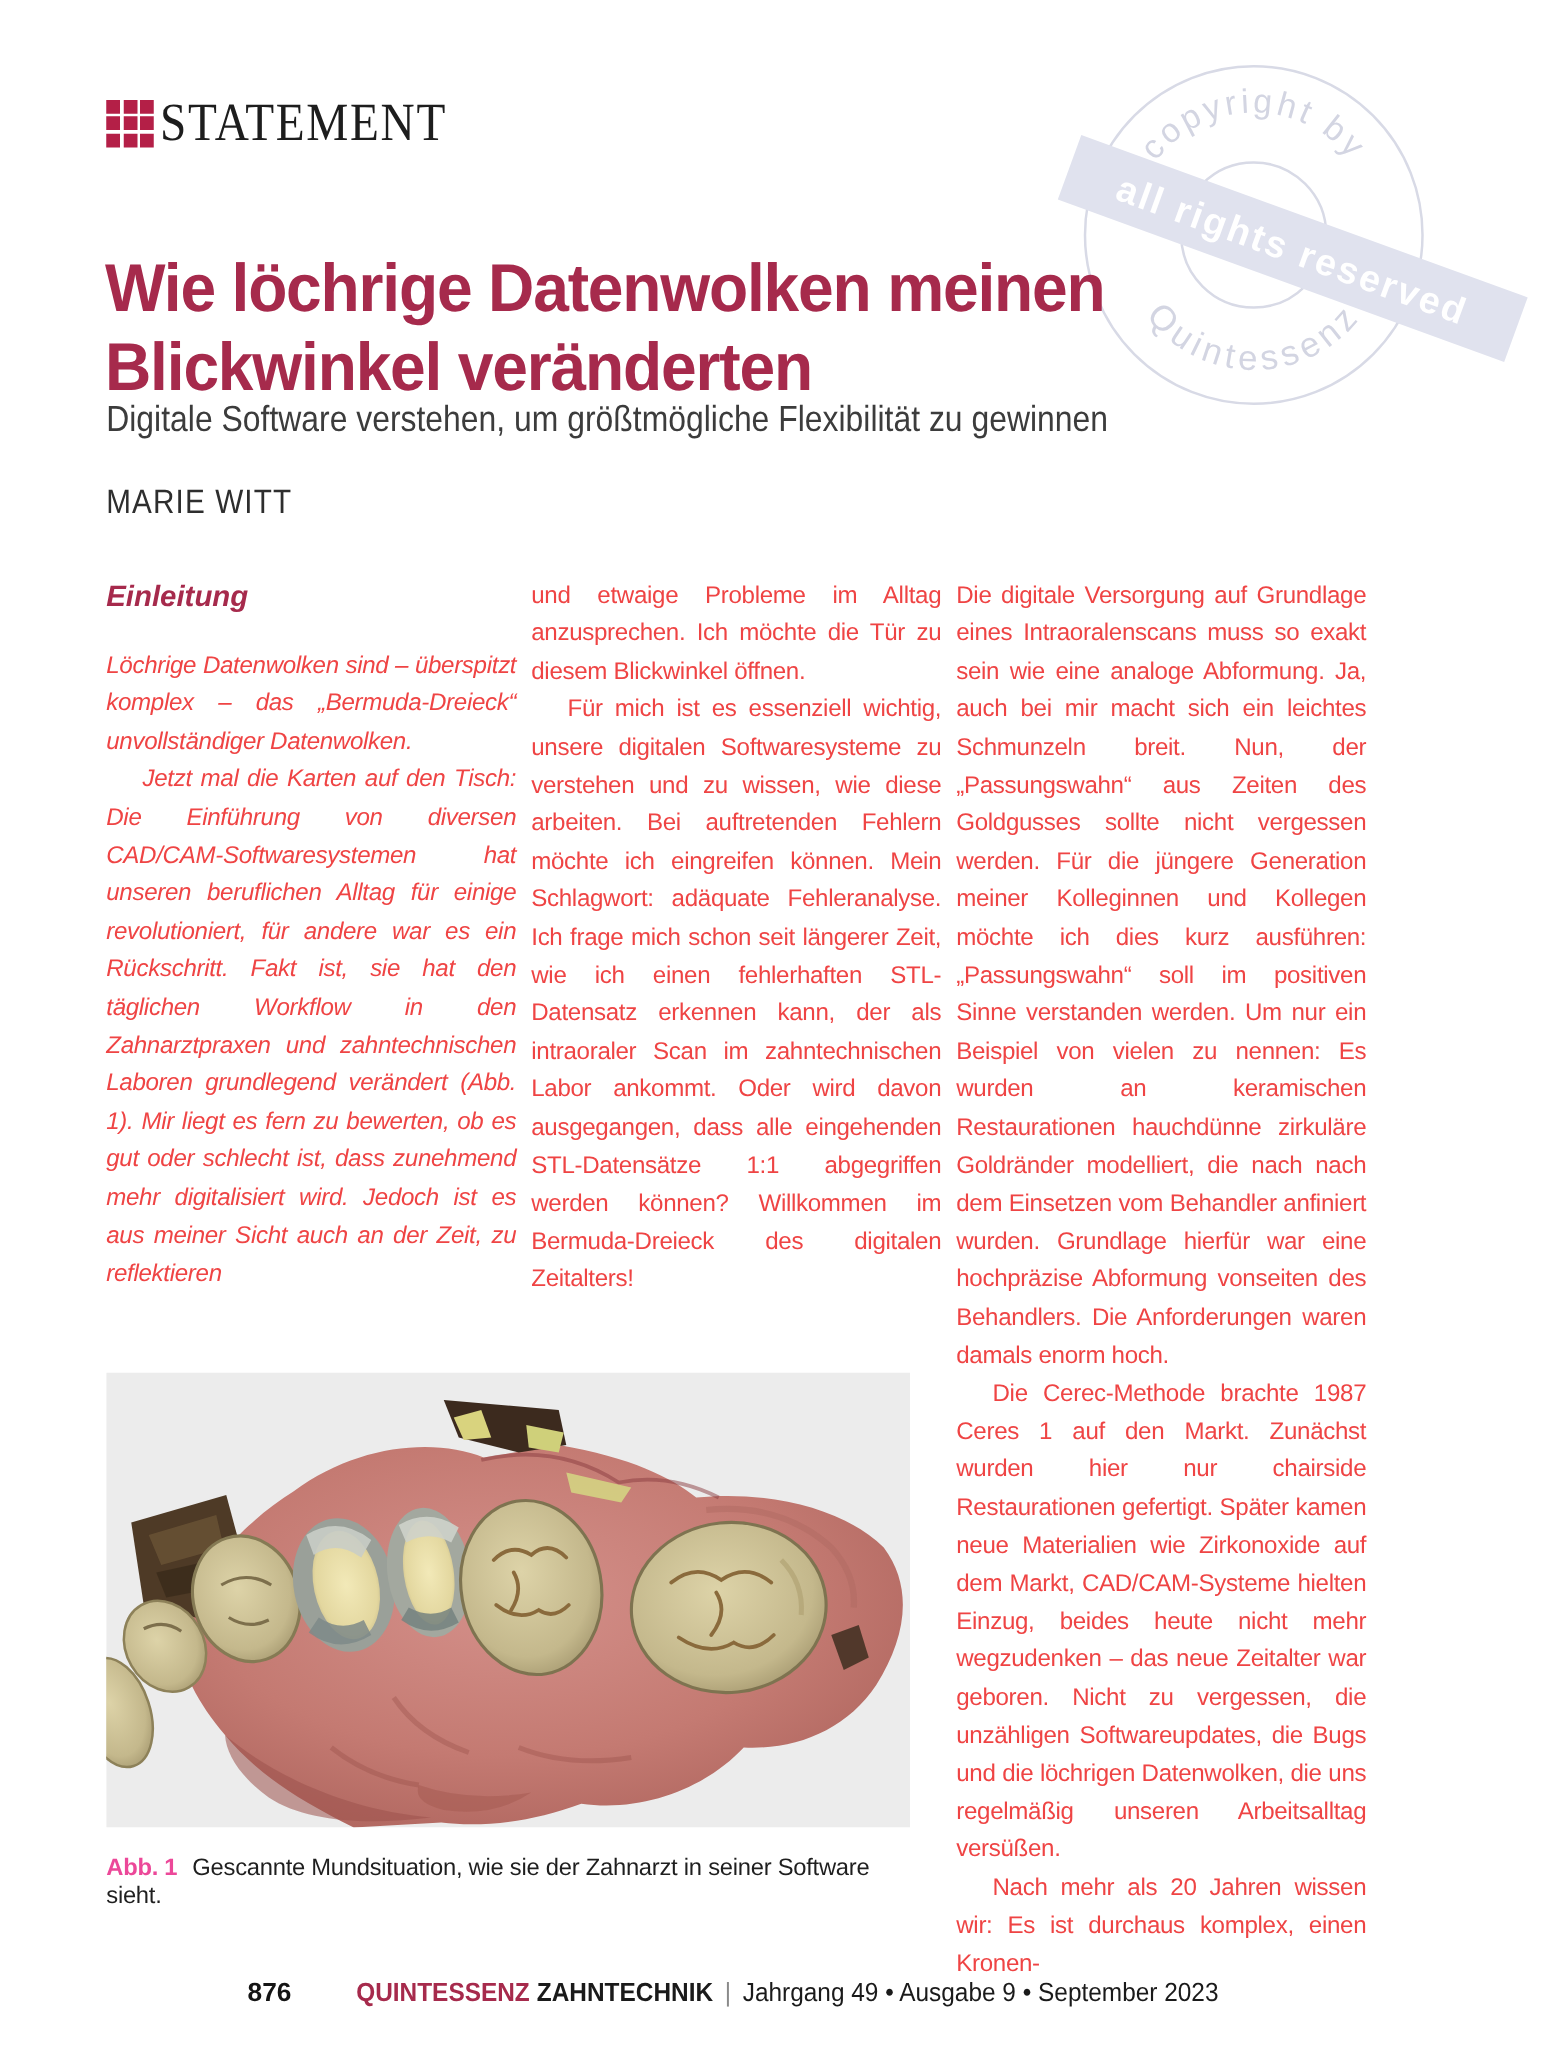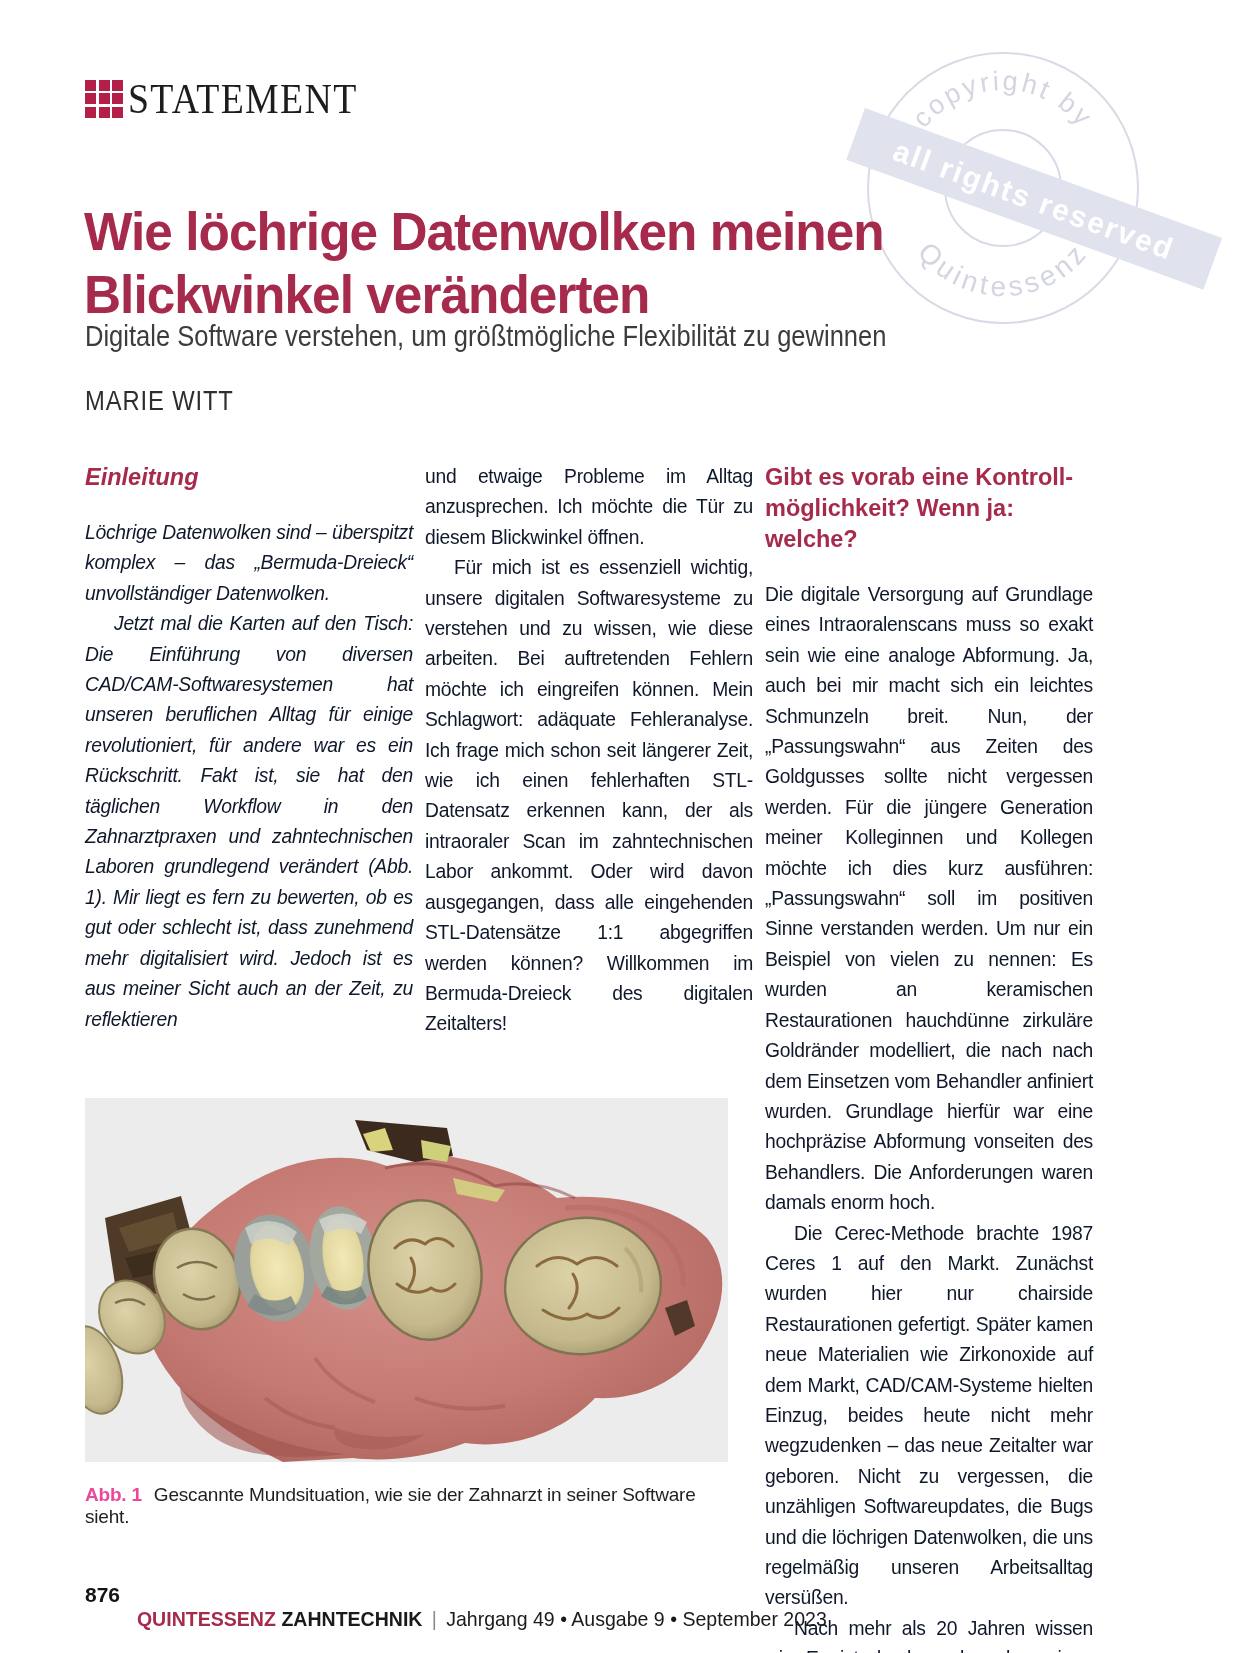--- a/index.html
+++ b/index.html
@@ -29,34 +29,34 @@
     transform:scaleX(.88);transform-origin:left top;white-space:nowrap;}
   .author{position:absolute;left:85px;top:386px;z-index:1;
     font-size:27px;color:#2e2e2e;letter-spacing:1px;
     transform:scaleX(.88);transform-origin:left top;}
 
   
   .col{position:absolute;top:462px;width:328px;z-index:1;}
   .col1{left:85px;font-style:italic;}  .col2{left:425px;}  .col3{left:765px;}
   .col-heading{font-size:23.5px;line-height:31px;font-weight:700;color:#a62a4c;margin:0 0 25px 0;}
   .body-text{font-size:19.3px;line-height:30.4px;text-align:justify;
-    letter-spacing:-.25px;color:#0f172a;hyphens:auto;-webkit-hyphens:auto;}
+    letter-spacing:-.25px;color:#ef4444;hyphens:auto;-webkit-hyphens:auto;}
   .body-text p{margin:0;}
   .body-text p.indent{text-indent:29px;}
 
   
   .figure{position:absolute;left:85px;top:1098px;width:643px;height:364px;z-index:1;}
   .figure svg{display:block;}
   .caption{position:absolute;left:85px;top:1484px;width:643px;z-index:1;
     font-size:19px;color:#1f1f1f;letter-spacing:-.2px;}
   .caption .cap-label{font-weight:700;color:#ec4899;margin-right:12px;}
 
   
   .footer{position:absolute;left:85px;top:1583px;width:1003px;z-index:1;
-    display:flex;justify-content:center;align-items:baseline;flex-direction:column;}
+    display:flex;justify-content:center;align-items:baseline;}
   .page-number{font-size:21px;font-weight:700;color:#141414;}
   .footer-right{font-size:21px;color:#1a1a1a;white-space:nowrap;
     transform:scaleX(.93);transform-origin:right center;}
   .journal-name{font-weight:700;color:#a62a4c;}
   .journal-suffix{font-weight:700;color:#1a1a1a;margin-left:6px;}
   .footer-sep{color:#8a8a8a;font-weight:300;margin:0 10px;}
 </style>
 </head>
 <body>
 
@@ -107,21 +107,20 @@
 </div>
 
 <div class="col col2">
   <div class="body-text">
     <p>und etwaige Probleme im Alltag anzusprechen. Ich möchte die Tür zu diesem Blickwinkel öffnen.</p>
     <p class="indent">Für mich ist es essenziell wichtig, unsere digitalen Softwaresysteme zu verstehen und zu wissen, wie diese arbeiten. Bei auftretenden Fehlern möchte ich eingreifen können. Mein Schlagwort: adäquate Fehleranalyse. Ich frage mich schon seit längerer Zeit, wie ich einen fehlerhaften STL-Datensatz erkennen kann, der als intraoraler Scan im zahntechnischen Labor ankommt. Oder wird davon ausgegangen, dass alle eingehenden STL-Datensätze 1:1 abgegriffen werden können? Willkommen im Bermuda-Dreieck des digitalen Zeitalters!</p>
   </div>
 </div>
 
 <div class="col col3">
-  <h3 class="col-heading"><span>Gibt es vorab eine Kontroll-</span><br><span>möglichkeit? Wenn ja: welche?</span></h3>
   <div class="body-text">
     <p>Die digitale Versorgung auf Grundlage eines Intraoralenscans muss so exakt sein wie eine analoge Abformung. Ja, auch bei mir macht sich ein leichtes Schmunzeln breit. Nun, der „Passungswahn“ aus Zeiten des Goldgusses sollte nicht vergessen werden. Für die jüngere Generation meiner Kolleginnen und Kollegen möchte ich dies kurz ausführen: „Passungswahn“ soll im positiven Sinne verstanden werden. Um nur ein Beispiel von vielen zu nennen: Es wurden an keramischen Restaurationen hauchdünne zirkuläre Goldränder modelliert, die nach nach dem Einsetzen vom Behandler anfiniert wurden. Grundlage hierfür war eine hochpräzise Abformung vonseiten des Behandlers. Die Anforderungen waren damals enorm hoch.</p>
     <p class="indent">Die Cerec-Methode brachte 1987 Ceres 1 auf den Markt. Zunächst wurden hier nur chairside Restaurationen gefertigt. Später kamen neue Materialien wie Zirkonoxide auf dem Markt, CAD/CAM-Systeme hielten Einzug, beides heute nicht mehr wegzudenken – das neue Zeitalter war geboren. Nicht zu vergessen, die unzähligen Softwareupdates, die Bugs und die löchrigen Datenwolken, die uns regelmäßig unseren Arbeitsalltag versüßen.</p>
     <p class="indent">Nach mehr als 20 Jahren wissen wir: Es ist durchaus komplex, einen Kronen-</p>
   </div>
 </div>
 
 <div class="figure">
   <svg width="643" height="364" viewBox="0 0 643 364">
     <defs>

